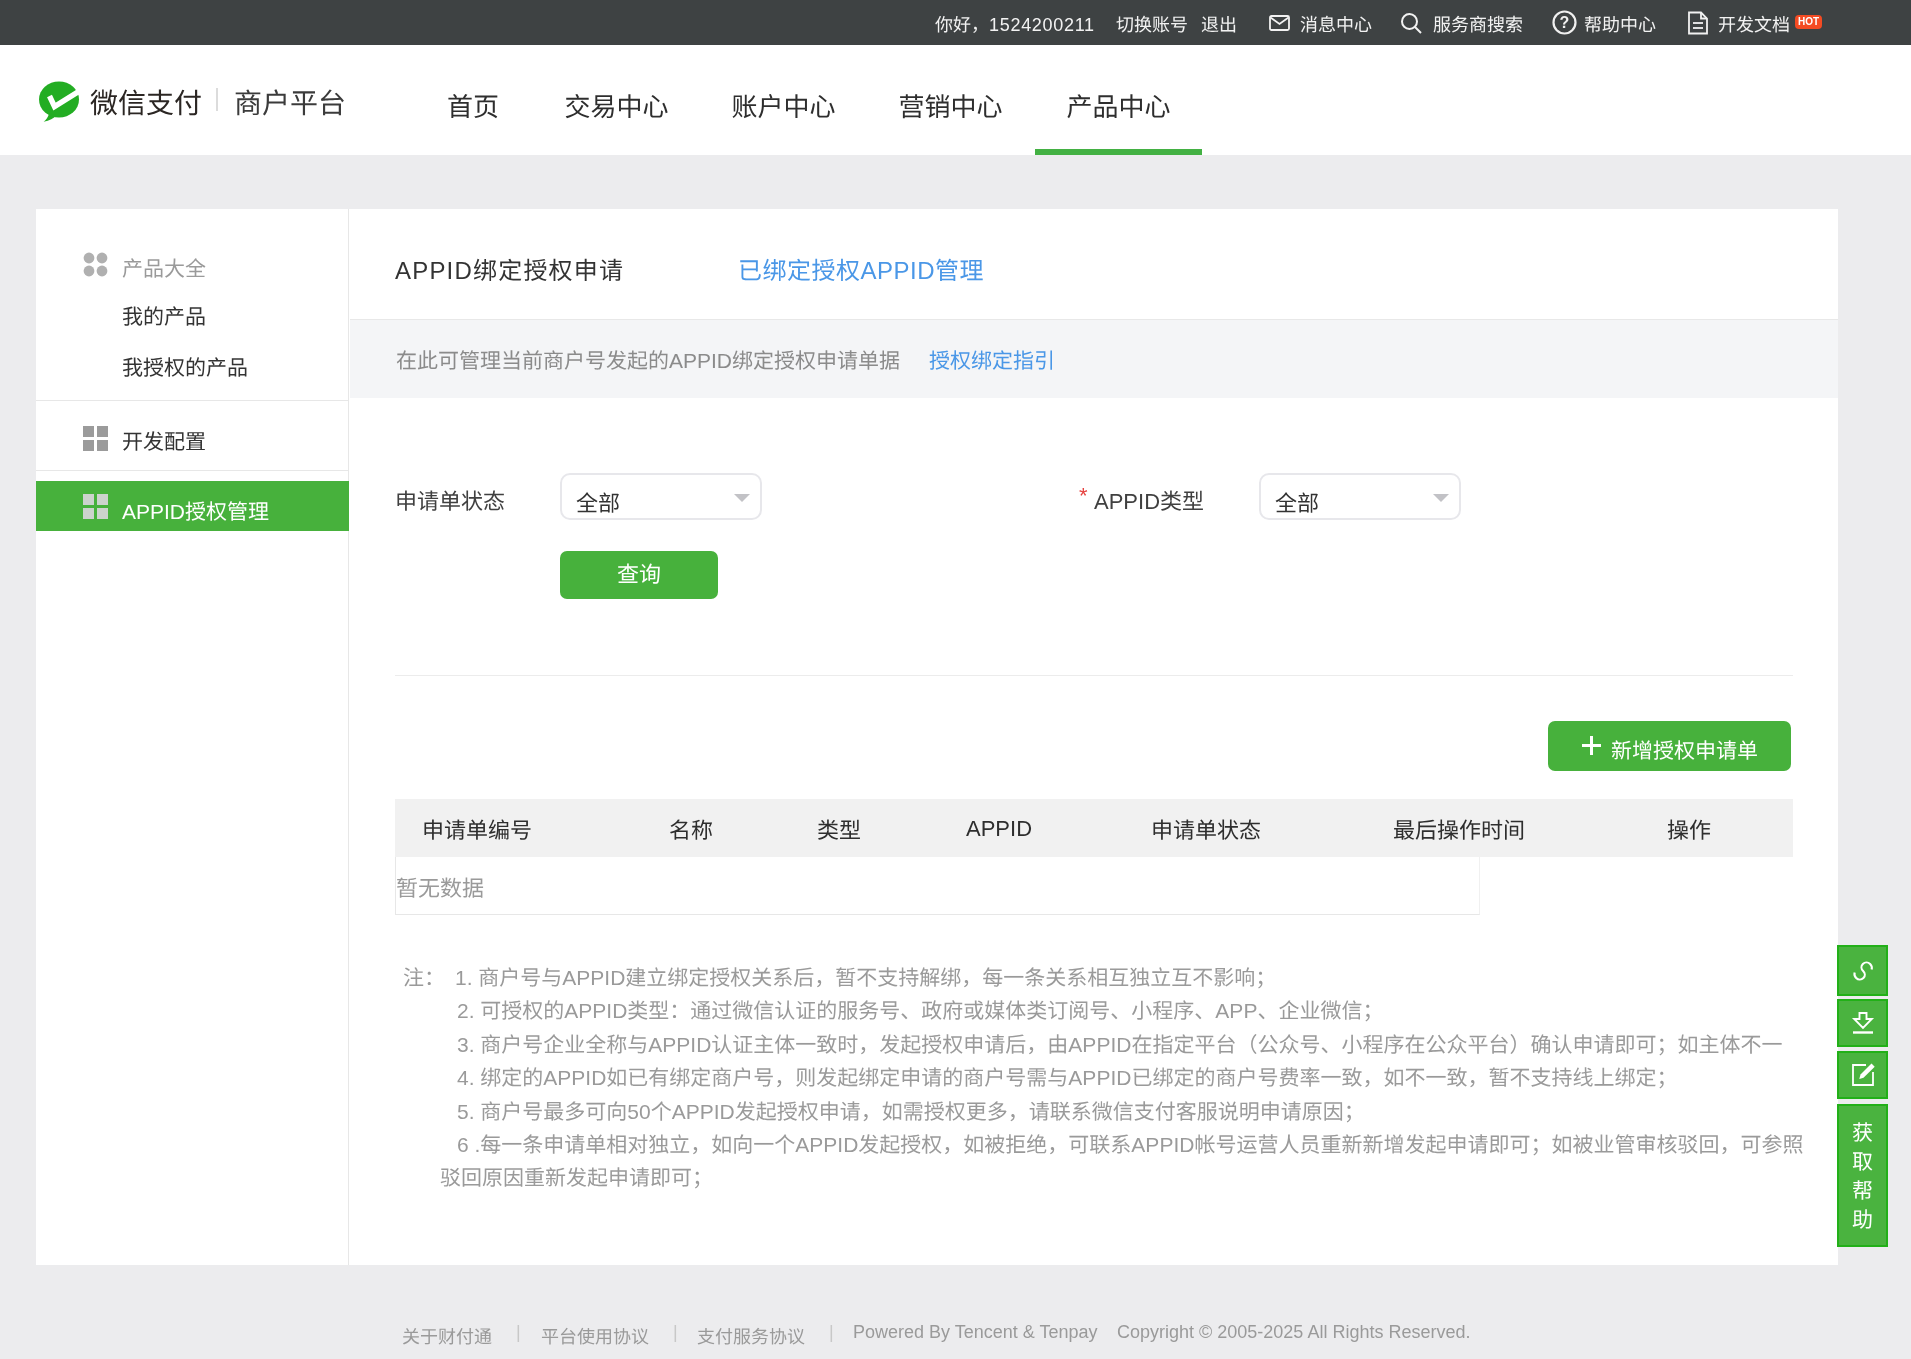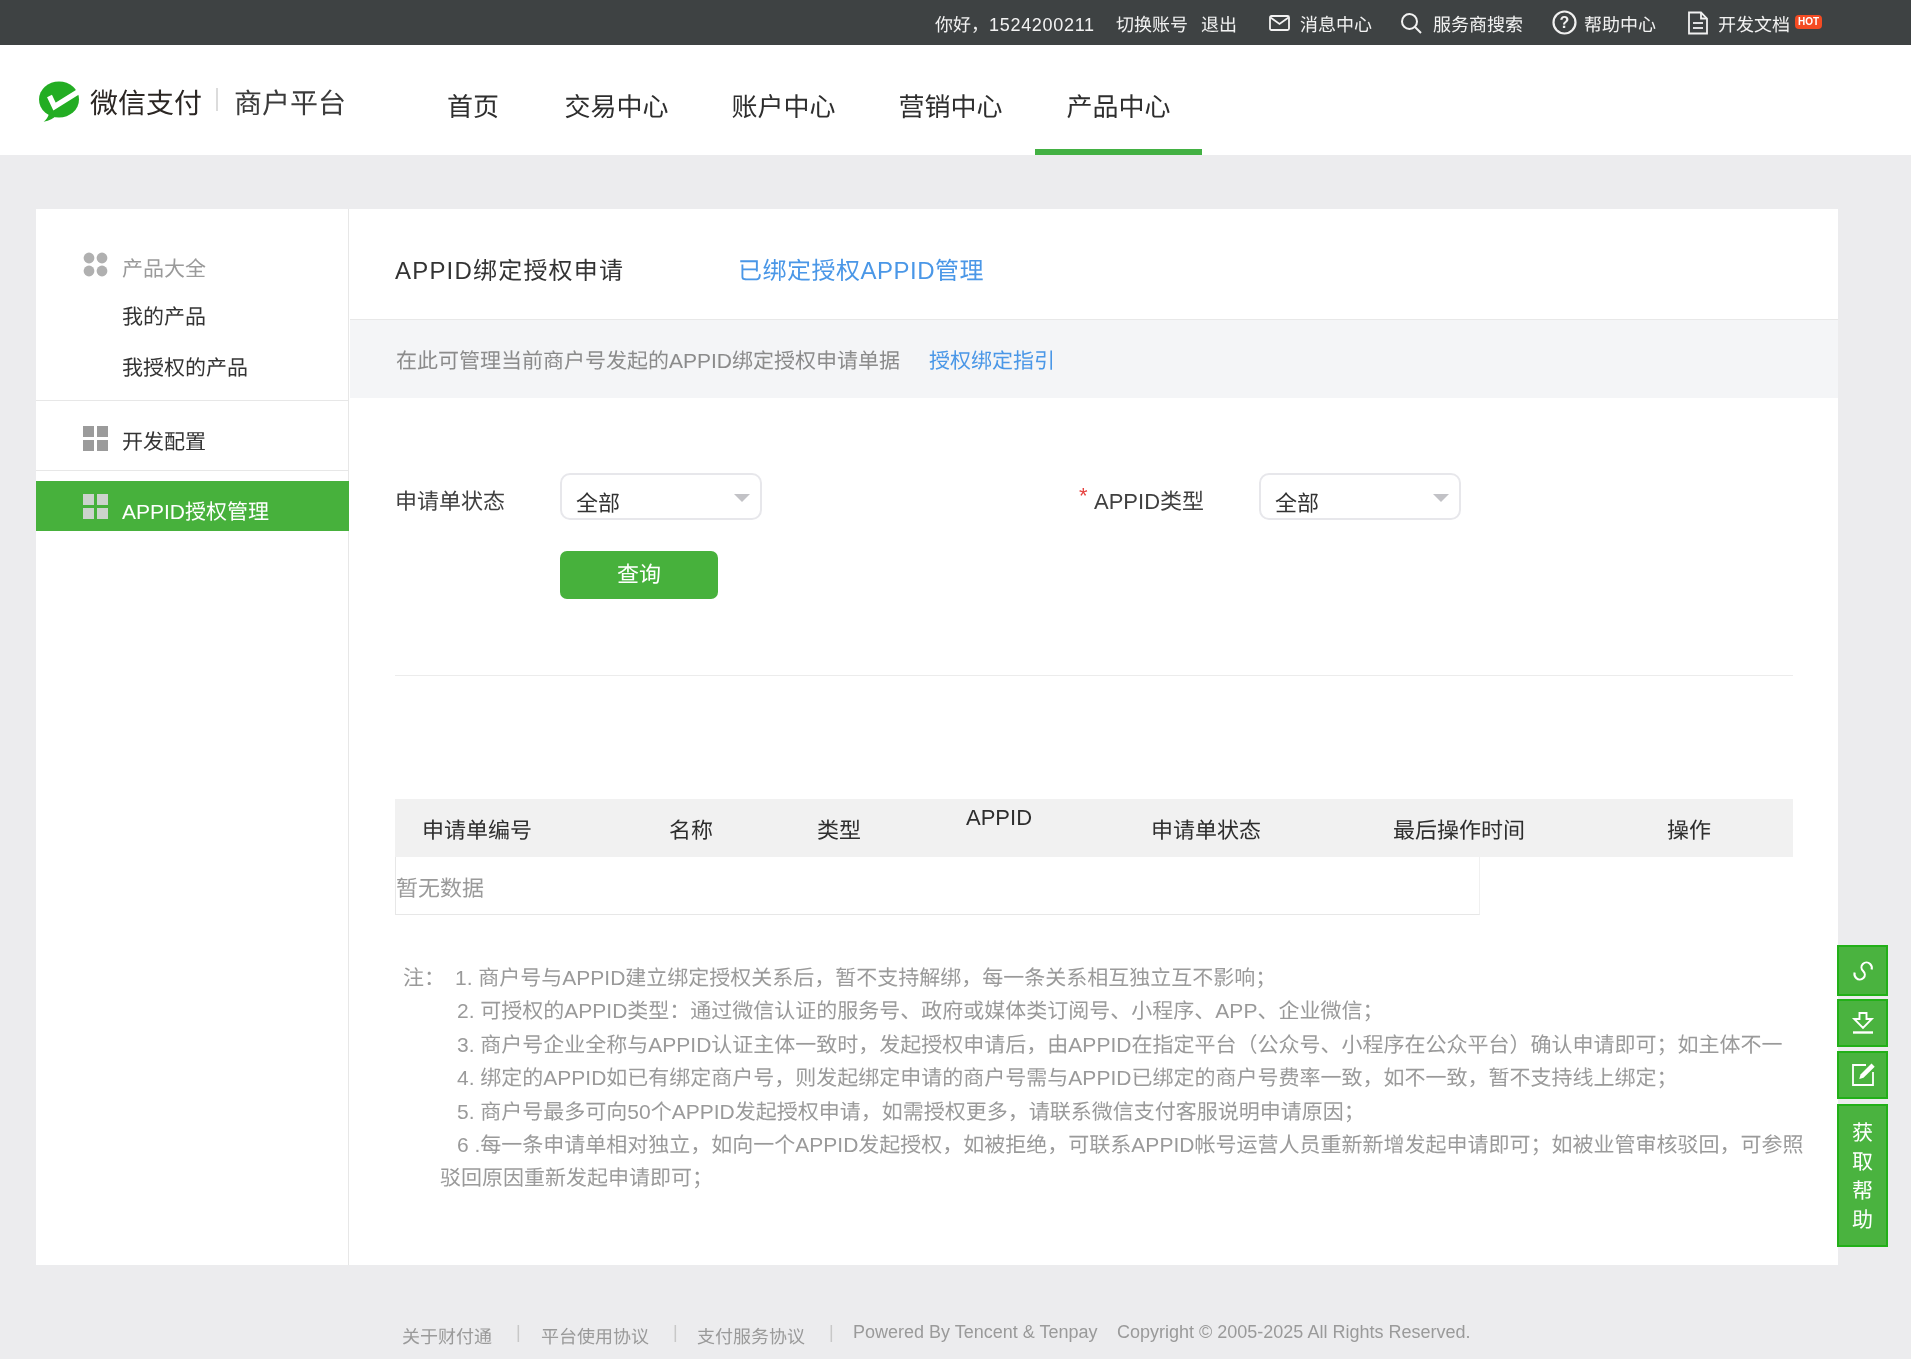--- a/index.html
+++ b/index.html
@@ -164,25 +164,29 @@
         <span class="caret"></span>
       </div>
     <span class="flabel" style="left:729px;top:274px;color:#e64340">*</span>
     <span class="flabel" style="left:744px;top:274px">APPID类型</span>
     <div class="fselect" style="left:909px;top:264px">
         <b>全部</b>
         <span class="caret"></span>
       </div>
     <div id="btn-query">查询</div>
     <div id="formdiv"></div>
+    <div id="btn-new">
+        <span class="plus"></span>
+        <span class="txt">新增授权申请单</span>
+      </div>
     <div id="thead">
       <span style="left:27px">申请单编号</span>
       <span style="left:274px">名称</span>
       <span style="left:422px">类型</span>
-      <span style="left:571px;top:6px">APPID</span>
+      <span style="left:571px;top:17px">APPID</span>
       <span style="left:756px">申请单状态</span>
       <span style="left:998px">最后操作时间</span>
       <span style="left:1272px">操作</span>
     </div>
     <div id="emptyrow">
         <span>暂无数据</span>
       </div>
     <div id="notes">
       <div class="ln ln0"><span style="margin-right:10px">注：</span>1. 商户号与APPID建立绑定授权关系后，暂不支持解绑，每一条关系相互独立互不影响；</div>
       <div class="ln">2. 可授权的APPID类型：通过微信认证的服务号、政府或媒体类订阅号、小程序、APP、企业微信；</div>

